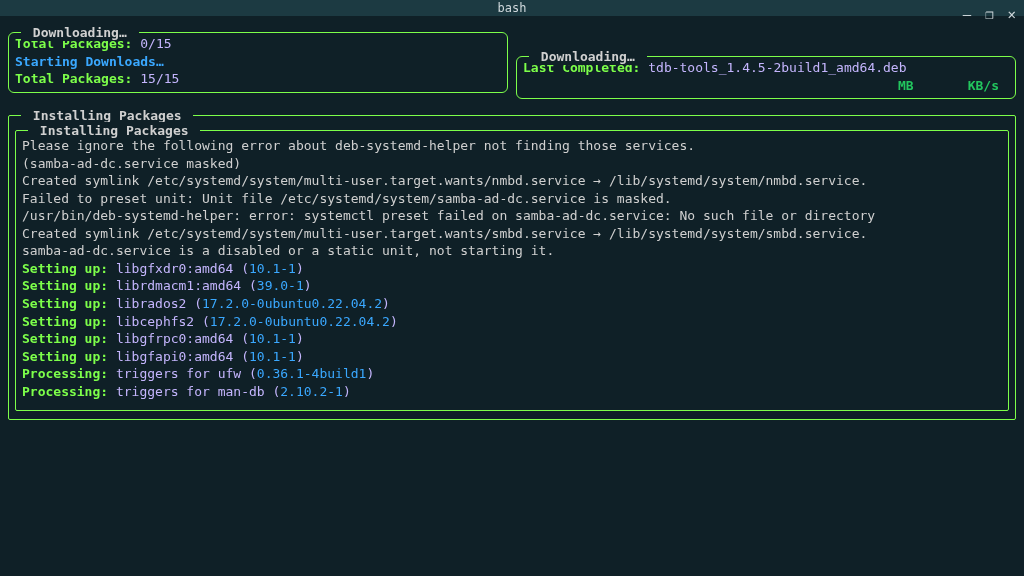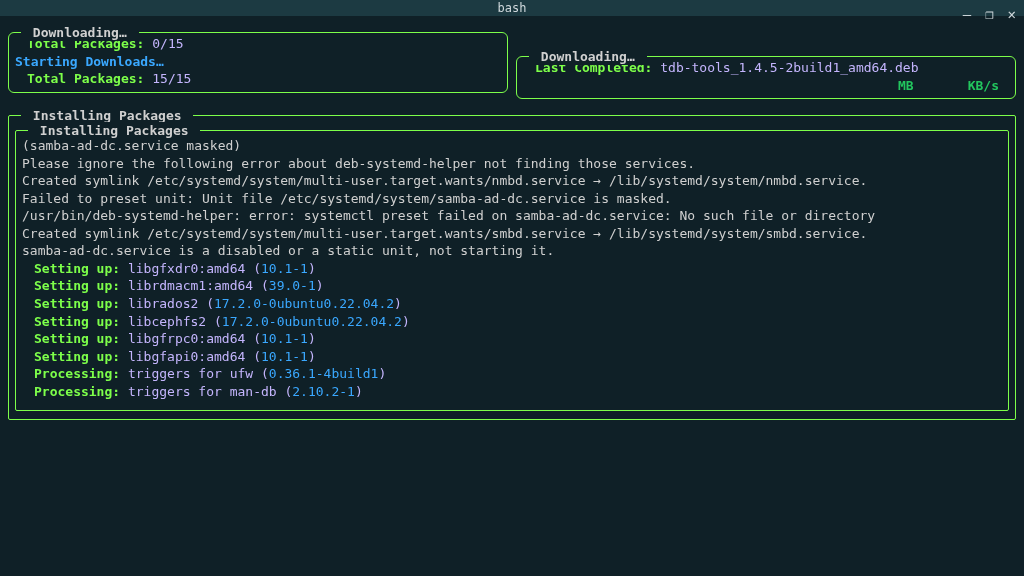--- a/index.html
+++ b/index.html
@@ -56,21 +56,21 @@
     background: #0f2027;
     padding: 0 4px;
     font-weight: bold;
     white-space: pre;
   }
   .green-border { border-color: #7dff4a; }
 
   .row { display: flex; gap: 8px; align-items: flex-start; }
   .col { flex: 1 1 0; }
 
-  .lbl-green { color: #7dff4a; font-weight: bold; margin-left: 12px; }
+  .lbl-green { color: #7dff4a; font-weight: bold; }
   .lbl-blue  { color: #3aa8ff; font-weight: bold; }
   .val       { color: #c4b5fd; text-align: right; }
   .accent    { color: #3aa8ff; }
 
   .line { white-space: pre; }
 
   
   .bar {
     display: inline-block;
     vertical-align: middle;
@@ -168,22 +168,22 @@
 
   </div>
 
   <div class="outer-install">
     <div class="legend"> Installing Packages </div>
 
     <div class="inner-install">
       <div class="legend"> Installing Packages </div>
 
       <div class="install-log" id="install-log">
+          <div class="line">Please ignore the following error about deb-systemd-helper not finding those services.</div>
           <div class="line">(samba-ad-dc.service masked)</div>
-          <div class="line">Please ignore the following error about deb-systemd-helper not finding those services.</div>
           <div class="line">Created symlink /etc/systemd/system/multi-user.target.wants/nmbd.service → /lib/systemd/system/nmbd.service.</div>
           <div class="line">Failed to preset unit: Unit file /etc/systemd/system/samba-ad-dc.service is masked.</div>
           <div class="line">/usr/bin/deb-systemd-helper: error: systemctl preset failed on samba-ad-dc.service: No such file or directory</div>
           <div class="line">Created symlink /etc/systemd/system/multi-user.target.wants/smbd.service → /lib/systemd/system/smbd.service.</div>
           <div class="line">samba-ad-dc.service is a disabled or a static unit, not starting it.</div>
           <div class="line"><span class="lbl-green">Setting up:</span> <span class="val">libgfxdr0:amd64</span> <span class="val">(</span><span class="accent">10.1-1</span><span class="val">)</span></div>
           <div class="line"><span class="lbl-green">Setting up:</span> <span class="val">librdmacm1:amd64</span> <span class="val">(</span><span class="accent">39.0-1</span><span class="val">)</span></div>
           <div class="line"><span class="lbl-green">Setting up:</span> <span class="val">librados2</span> <span class="val">(</span><span class="accent">17.2.0-0ubuntu0.22.04.2</span><span class="val">)</span></div>
           <div class="line"><span class="lbl-green">Setting up:</span> <span class="val">libcephfs2</span> <span class="val">(</span><span class="accent">17.2.0-0ubuntu0.22.04.2</span><span class="val">)</span></div>
           <div class="line"><span class="lbl-green">Setting up:</span> <span class="val">libgfrpc0:amd64</span> <span class="val">(</span><span class="accent">10.1-1</span><span class="val">)</span></div>

